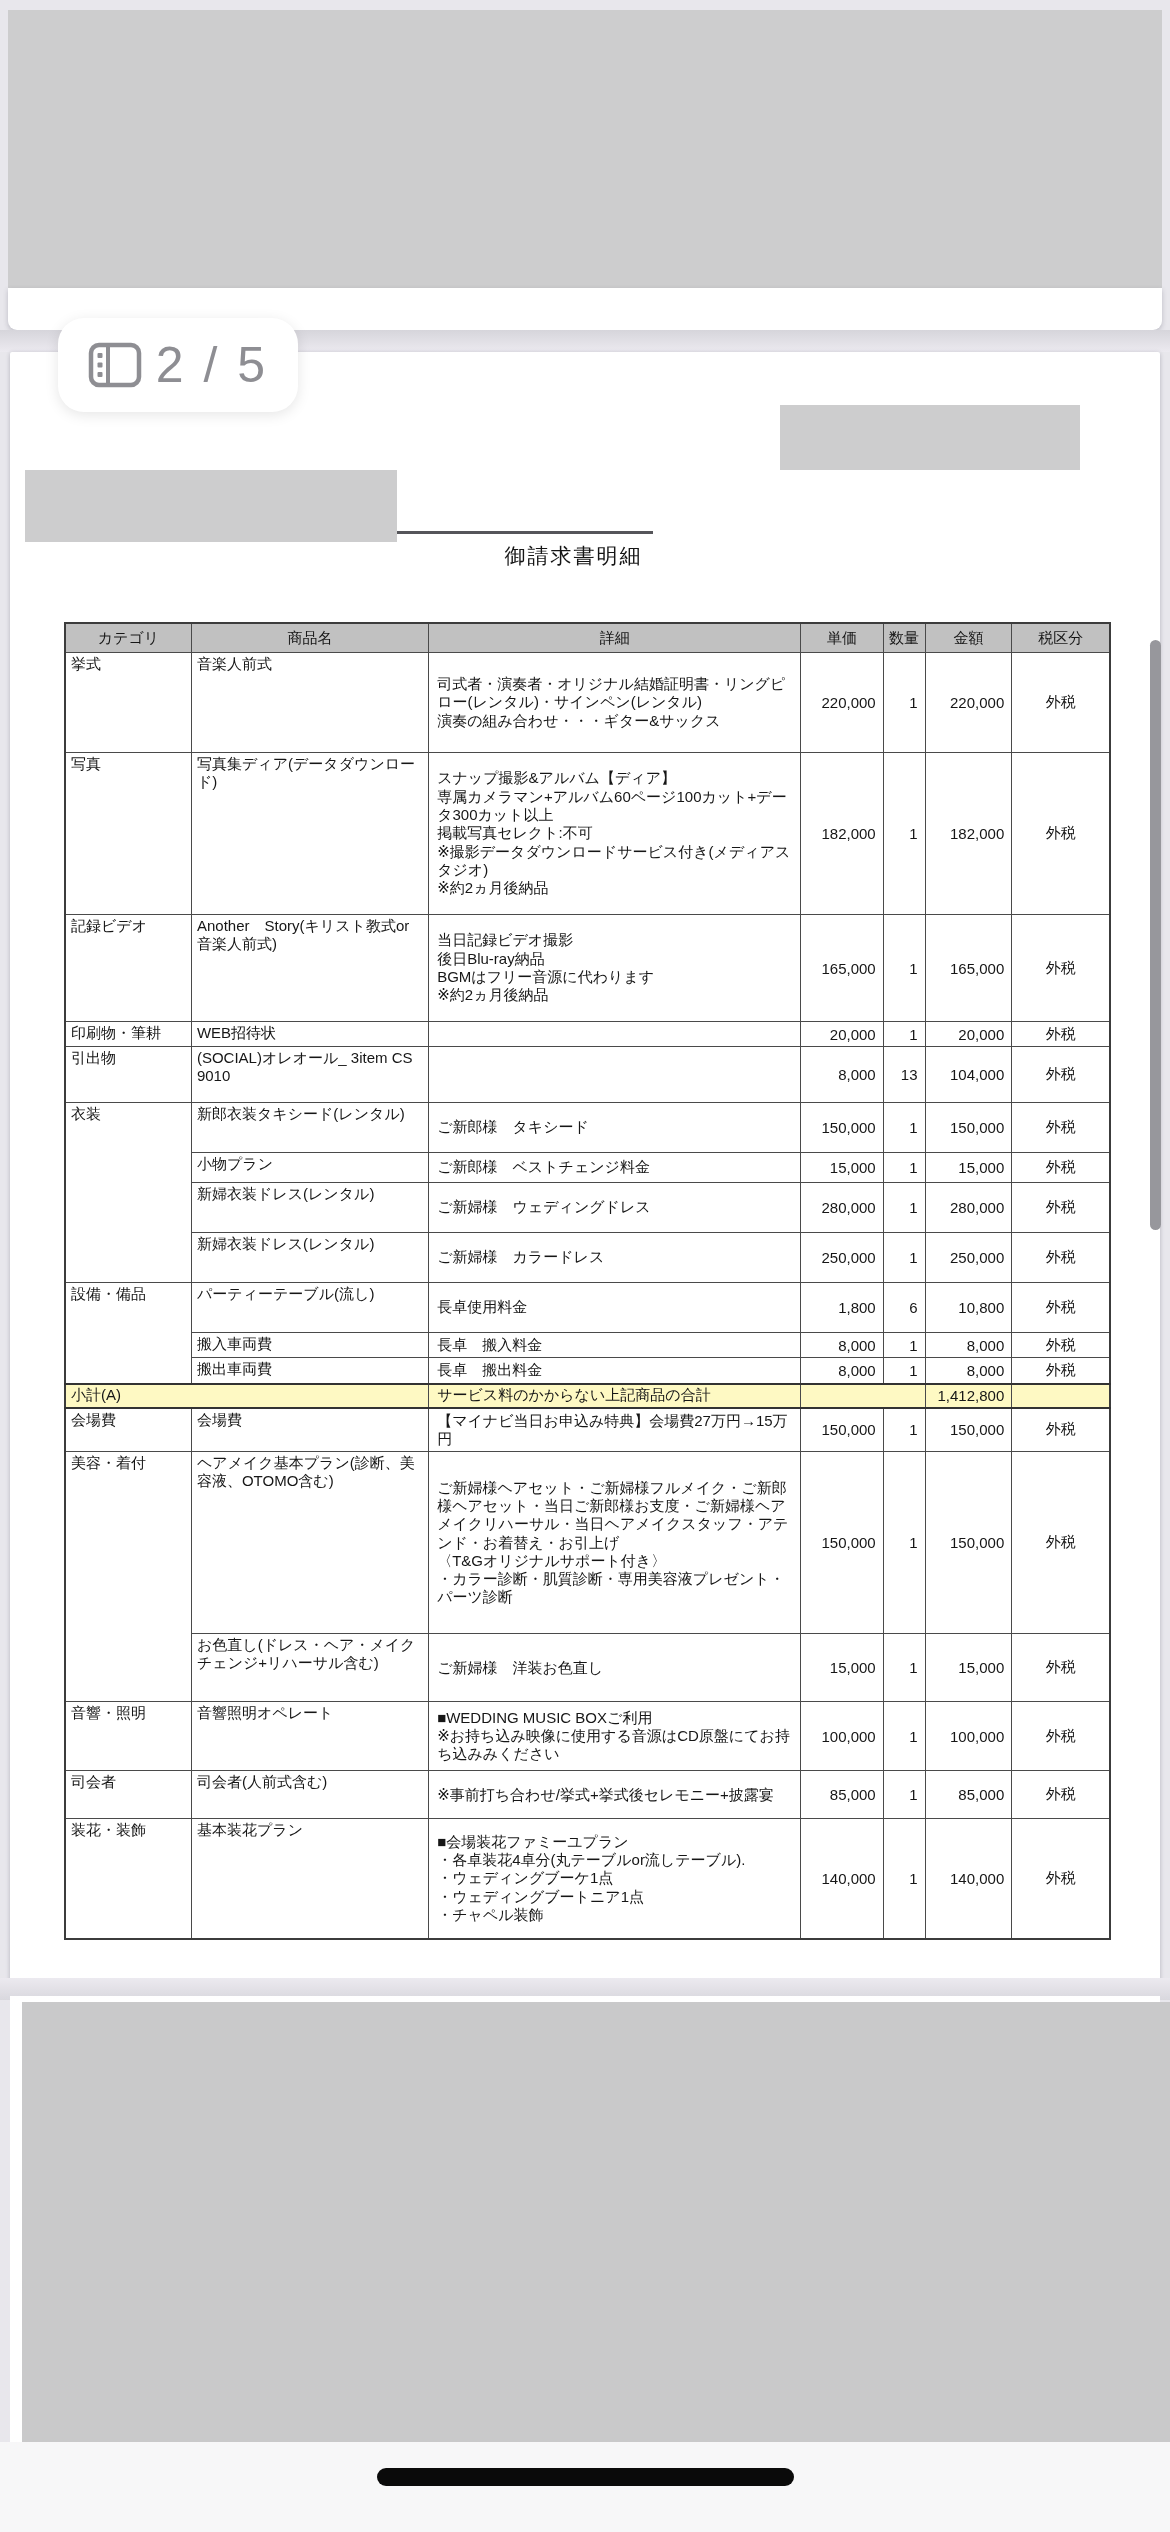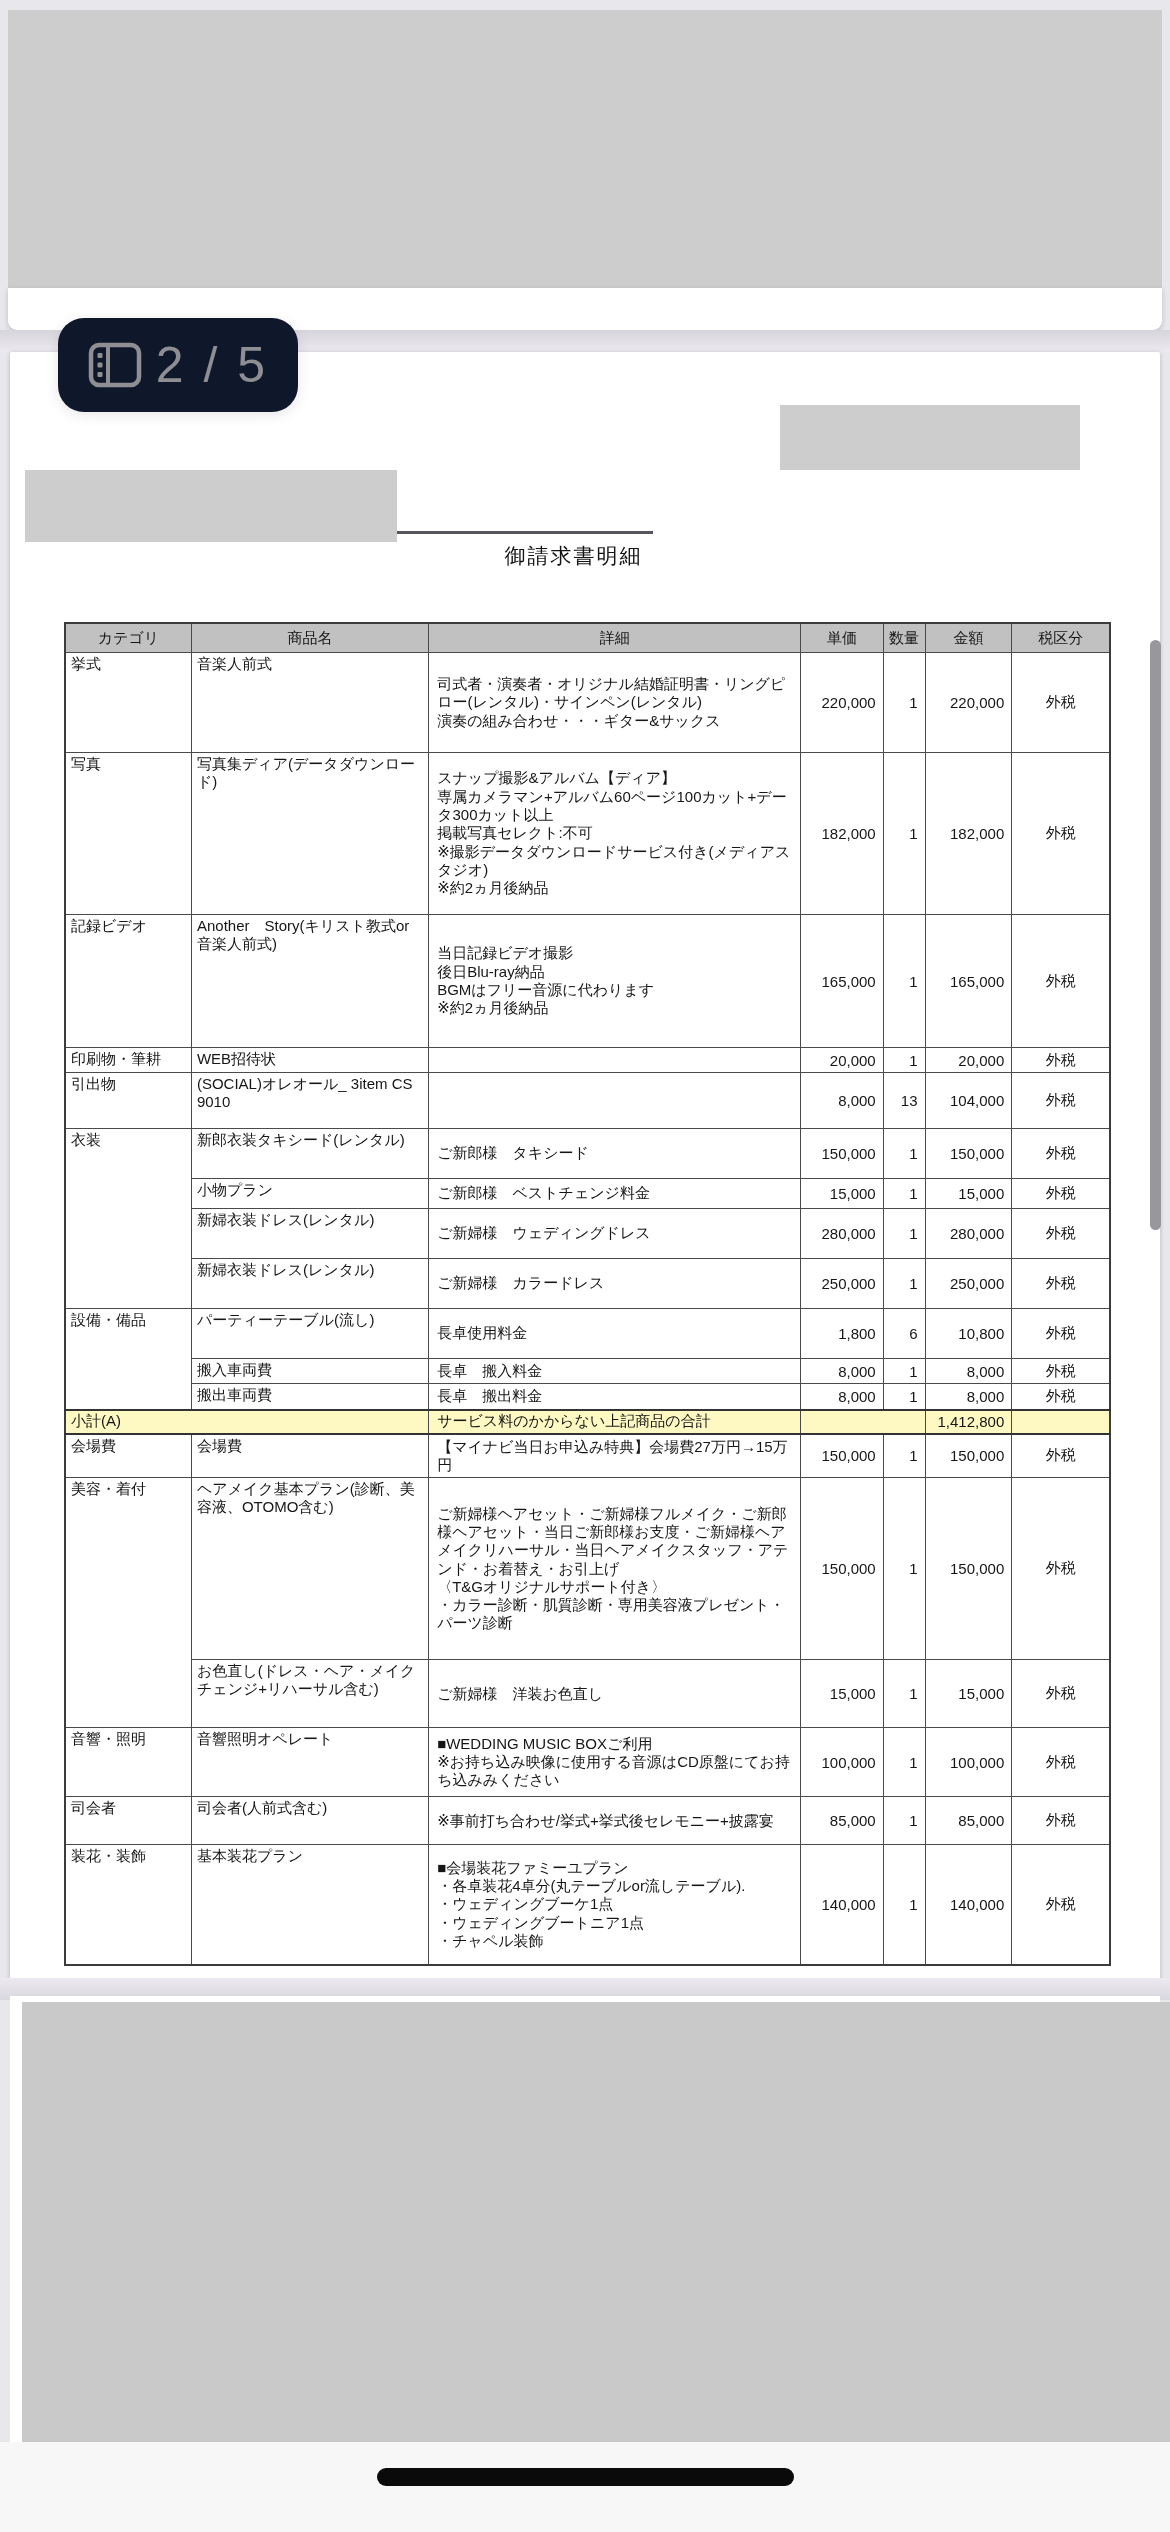--- a/index.html
+++ b/index.html
@@ -36,21 +36,21 @@
   .cat-cell{vertical-align:top;text-align:left;padding:2px 5px;}
   .item-cell{vertical-align:top;text-align:left;padding:2px 5px;line-height:1.2;}
   .detail-cell{vertical-align:middle;text-align:left;padding:3px 8px;
     line-height:1.22;white-space:pre-line;}
   .num-cell{vertical-align:middle;text-align:right;padding:2px 7px;}
   .tax-cell{vertical-align:middle;text-align:center;padding:2px 2px;}
   tr.subtotal td{background:#fef9c3;border-top:2px solid #333;border-bottom:2px solid #333;}
   tr.subtotal .label-cell{text-align:left;padding:1px 5px;vertical-align:middle;}
   tr.subtotal .detail-cell{padding:1px 8px;}
   
-  .page-pill{left:58px;top:318px;width:240px;height:94px;background:#0f172a;
+  .page-pill{left:58px;top:318px;width:240px;height:94px;background:#ffffff;
     border-radius:26px;box-shadow:0 3px 14px rgba(0,0,0,.10);
     display:flex;align-items:center;justify-content:center;gap:14px;}
   .page-pill .pill-text{font-size:50px;color:#8e8e93;letter-spacing:3px;}
   .scrollbar{left:1150px;top:640px;width:11px;height:590px;background:#97979c;
     border-radius:6px;}
   
   .gap-band2{left:0;top:1978px;width:1170px;height:22px;
     background:linear-gradient(#eceaf0,#d9d8de);}
   .page3{left:10px;top:1996px;width:1150px;height:536px;background:#ffffff;}
   .page3-redact{left:22px;top:2002px;width:1148px;height:440px;background:#c9c9ca;}
@@ -109,21 +109,21 @@
           <td class="detail-cell">スナップ撮影&amp;アルバム【ディア】
 専属カメラマン+アルバム60ページ100カット+データ300カット以上
 掲載写真セレクト:不可
 ※撮影データダウンロードサービス付き(メディアスタジオ)
 ※約2ヵ月後納品</td>
           <td class="num-cell">182,000</td>
           <td class="num-cell">1</td>
           <td class="num-cell">182,000</td>
           <td class="tax-cell">外税</td>
         </tr>
-        <tr style="height: 133px;">
+        <tr style="height: 107px;">
           <td class="cat-cell" rowspan="1">記録ビデオ</td>
           <td class="item-cell">Another　Story(キリスト教式or音楽人前式)</td>
           <td class="detail-cell">当日記録ビデオ撮影
 後日Blu-ray納品
 BGMはフリー音源に代わります
 ※約2ヵ月後納品</td>
           <td class="num-cell">165,000</td>
           <td class="num-cell">1</td>
           <td class="num-cell">165,000</td>
           <td class="tax-cell">外税</td>

